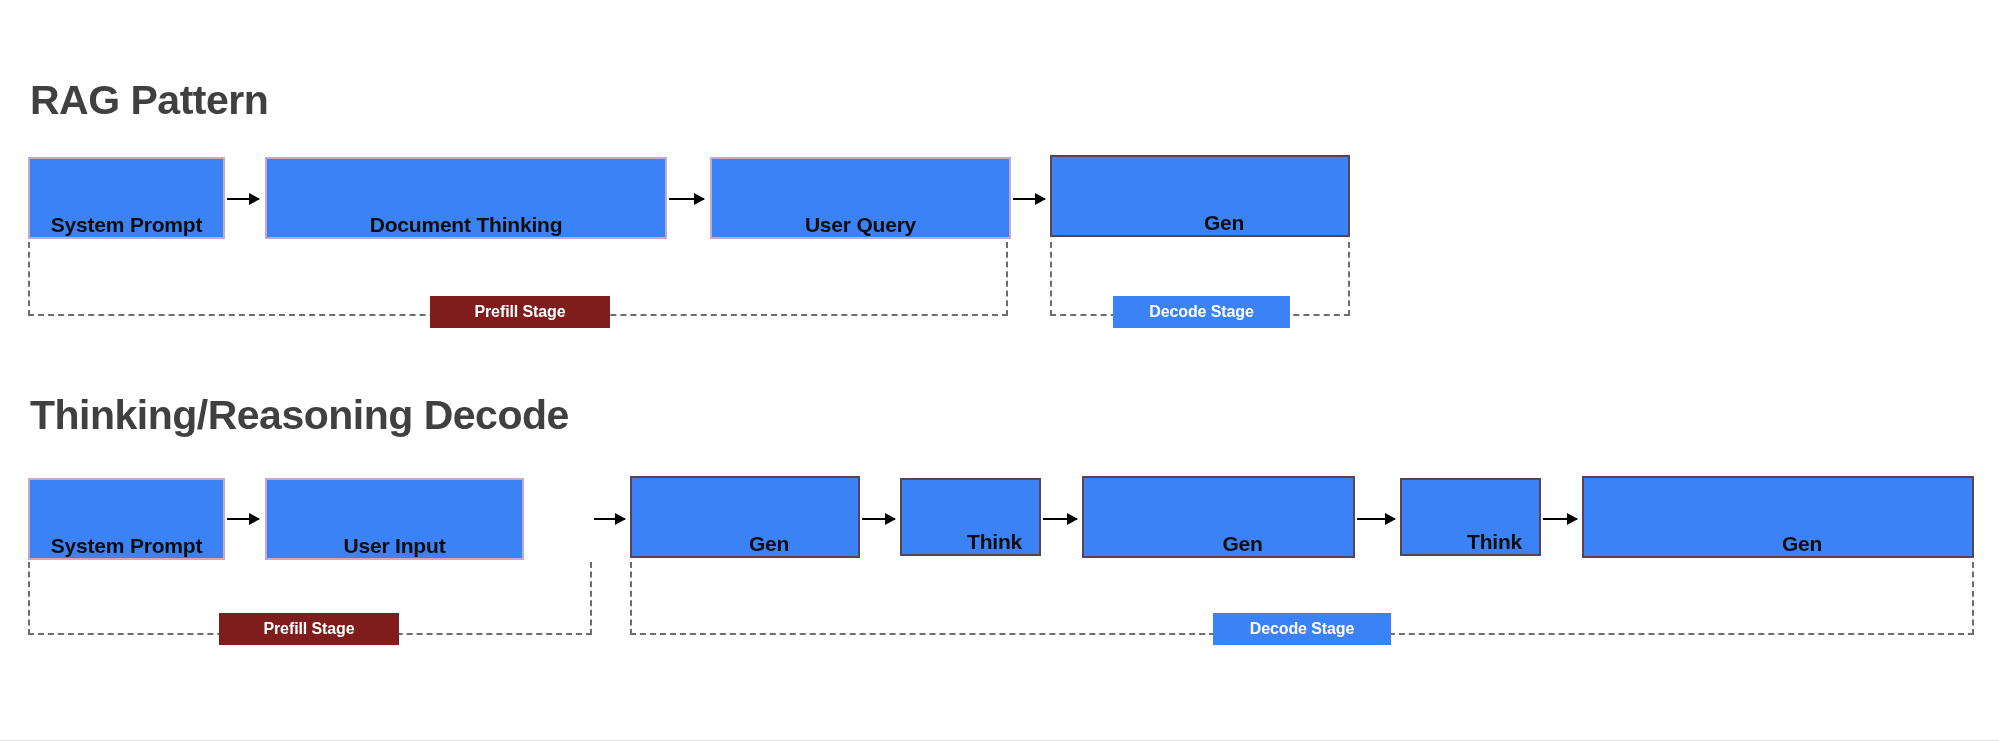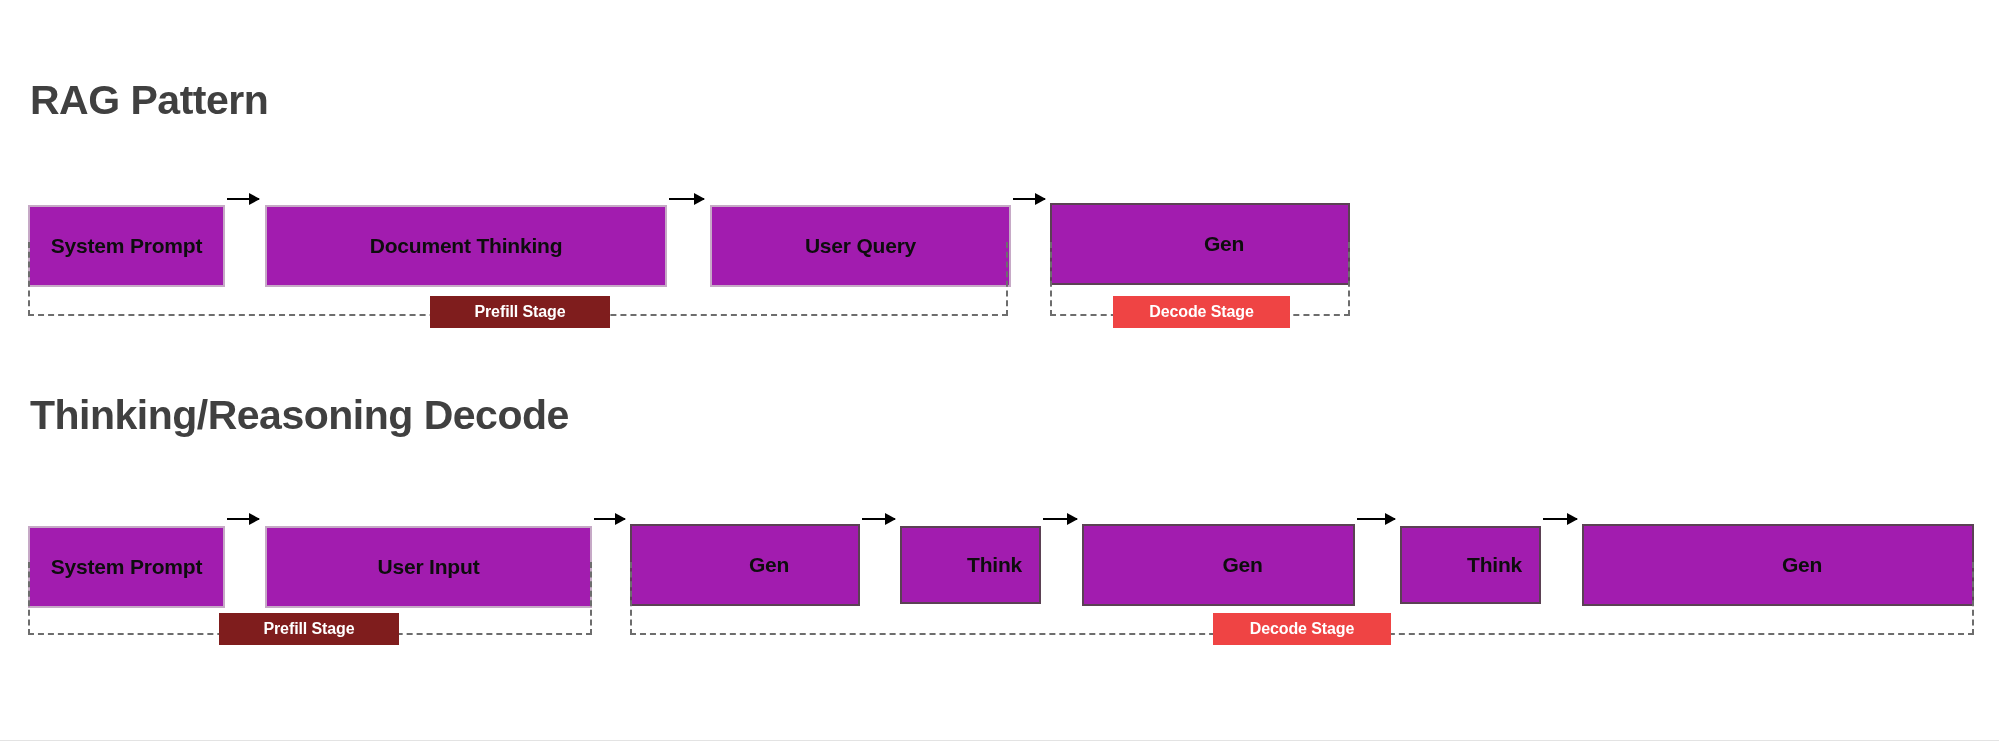--- a/index.html
+++ b/index.html
@@ -32,26 +32,25 @@
     white-space: nowrap;
     line-height: 1;
   }
   #rag-title   { left: 30px; top: 80px; }
   #think-title { left: 30px; top: 395px; }
 
   
   .flow-box {
     position: absolute;
     box-sizing: border-box;
-    background: #a21caf;
+    background: #3b82f6;
     border: 2px solid #c6a9c6;
     display: flex;
-    align-items: center;
+    align-items: flex-end;
     justify-content: center;
-    margin-top: 48px;
   }
   .flow-box.dark {
     border-color: #5b4154;
     padding-left: 48px;
   }
   .flow-box .box-label {
     font-family: "Liberation Sans", sans-serif;
     font-weight: bold;
     font-size: 21px;
     color: #0d0d0d;
@@ -95,21 +94,21 @@
     align-items: center;
     justify-content: center;
     color: #ffffff;
     font-family: "Liberation Sans", sans-serif;
     font-weight: bold;
     font-size: 16px;
     letter-spacing: -0.1px;
     white-space: nowrap;
   }
   .stage-badge.prefill { background: #7f1d1d; }
-  .stage-badge.decode  { background: #ef4444; }
+  .stage-badge.decode  { background: #3b82f6; }
 
   
   .figure-baseline {
     position: absolute;
     left: 0;
     right: 0;
     bottom: 0;
     height: 1px;
     background: #e3e3e3;
   }
@@ -150,21 +149,21 @@
   <div class="stage-badge decode" style="left:1113px; top:296px; width:177px; height:32px;">
     <span>Decode Stage</span>
   </div>
 
   <div class="section-title" id="think-title">Thinking/Reasoning  Decode</div>
 
   <div class="flow-box" style="left:28px;   top:478px; width:197px; height:82px;">
     <span class="box-label">System Prompt</span>
   </div>
 
-  <div class="flow-box" style="left:265px;  top:478px; width:327px; height:82px;">
+  <div class="flow-box" style="left:265px;  top:478px; width:259px; height:82px;">
     <span class="box-label">User Input</span>
   </div>
 
   <div class="flow-box dark" style="left:630px;  top:476px; width:230px; height:82px;">
     <span class="box-label">Gen</span>
   </div>
 
   <div class="flow-box dark" style="left:900px;  top:478px; width:141px; height:78px;">
     <span class="box-label">Think</span>
   </div>

